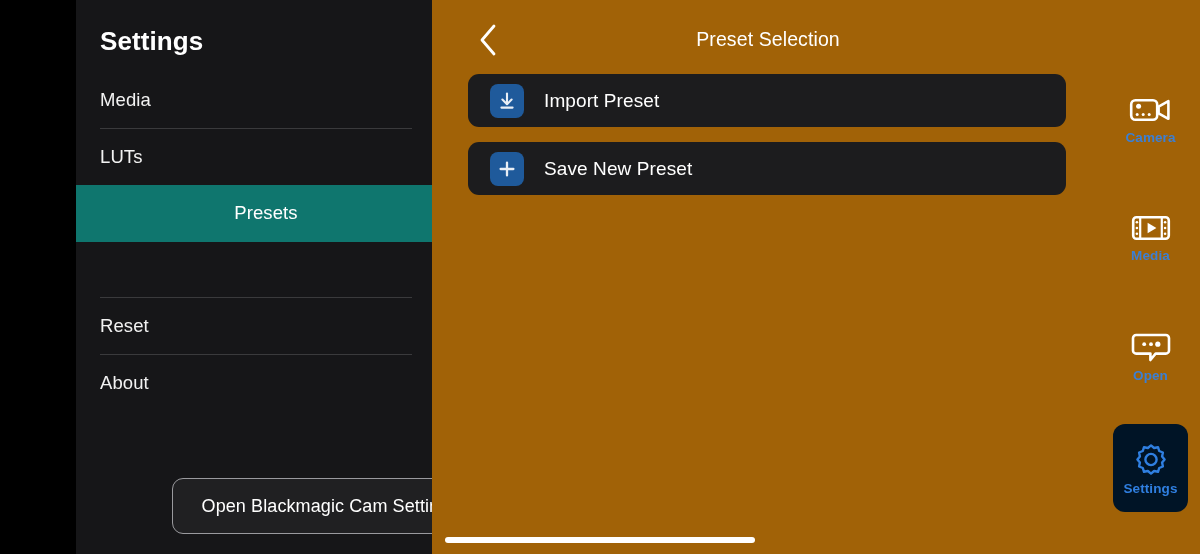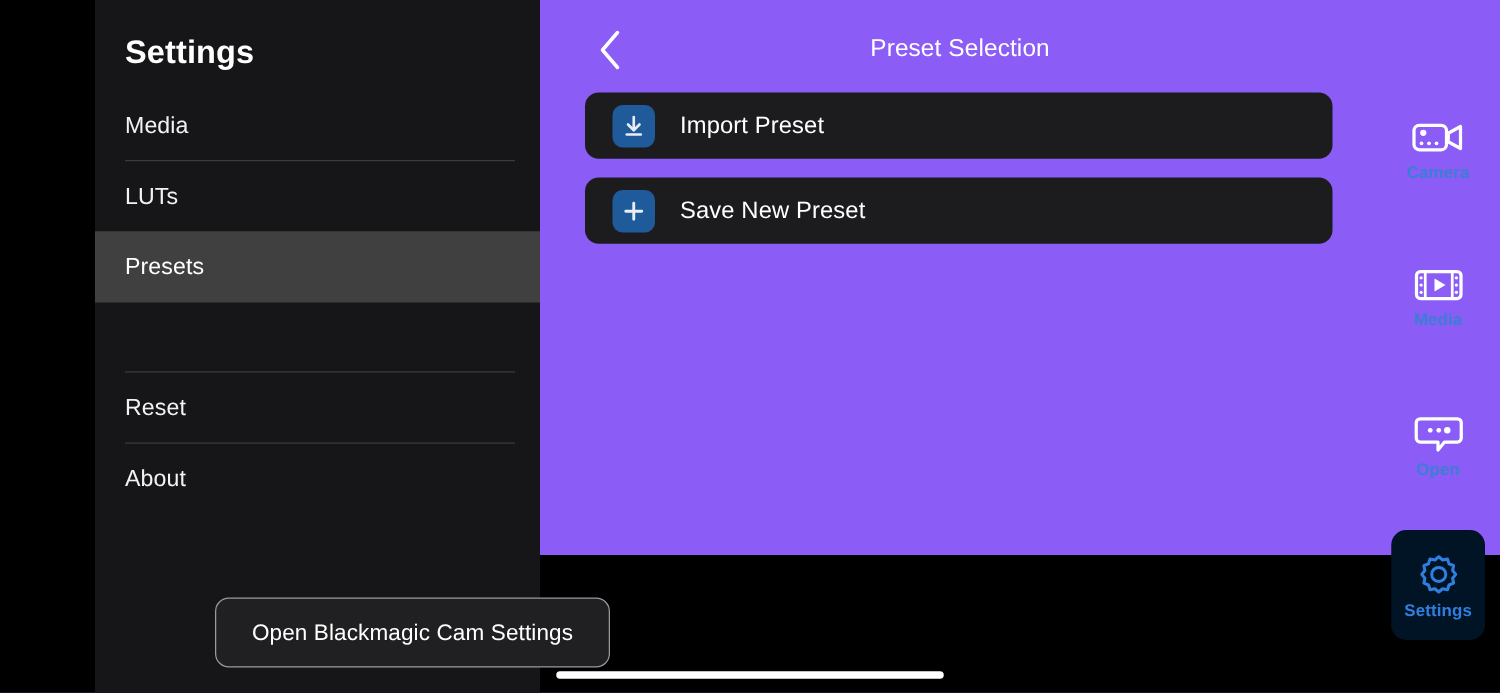--- a/index.html
+++ b/index.html
@@ -54,21 +54,22 @@
     align-items: center;
     box-sizing: border-box;
     padding-left: 24px;
   }
   .nav-item .nav-label {
     font-size: 18.5px;
     color: #f2f2f2;
     letter-spacing: 0.1px;
   }
   .nav-item.selected {
-    background: #404040;
+    background: #0f766e;
+    justify-content: center;
   }
   .nav-item.selected .nav-label {
     color: #ffffff;
   }
   .nav-divider {
     position: absolute;
     left: 24px;
     right: 20px;
     bottom: 0;
     height: 1px;
@@ -92,22 +93,22 @@
     font-size: 18px;
     letter-spacing: 0.1px;
   }
 
   
   #main {
     position: absolute;
     left: 432px;
     top: 0;
     width: 768px;
-    height: 444px;
-    background: #8b5cf6;
+    height: 554px;
+    background: #a16207;
   }
   #back-button {
     position: absolute;
     left: 36px;
     top: 22px;
     width: 40px;
     height: 40px;
     display: flex;
     align-items: center;
     justify-content: center;

